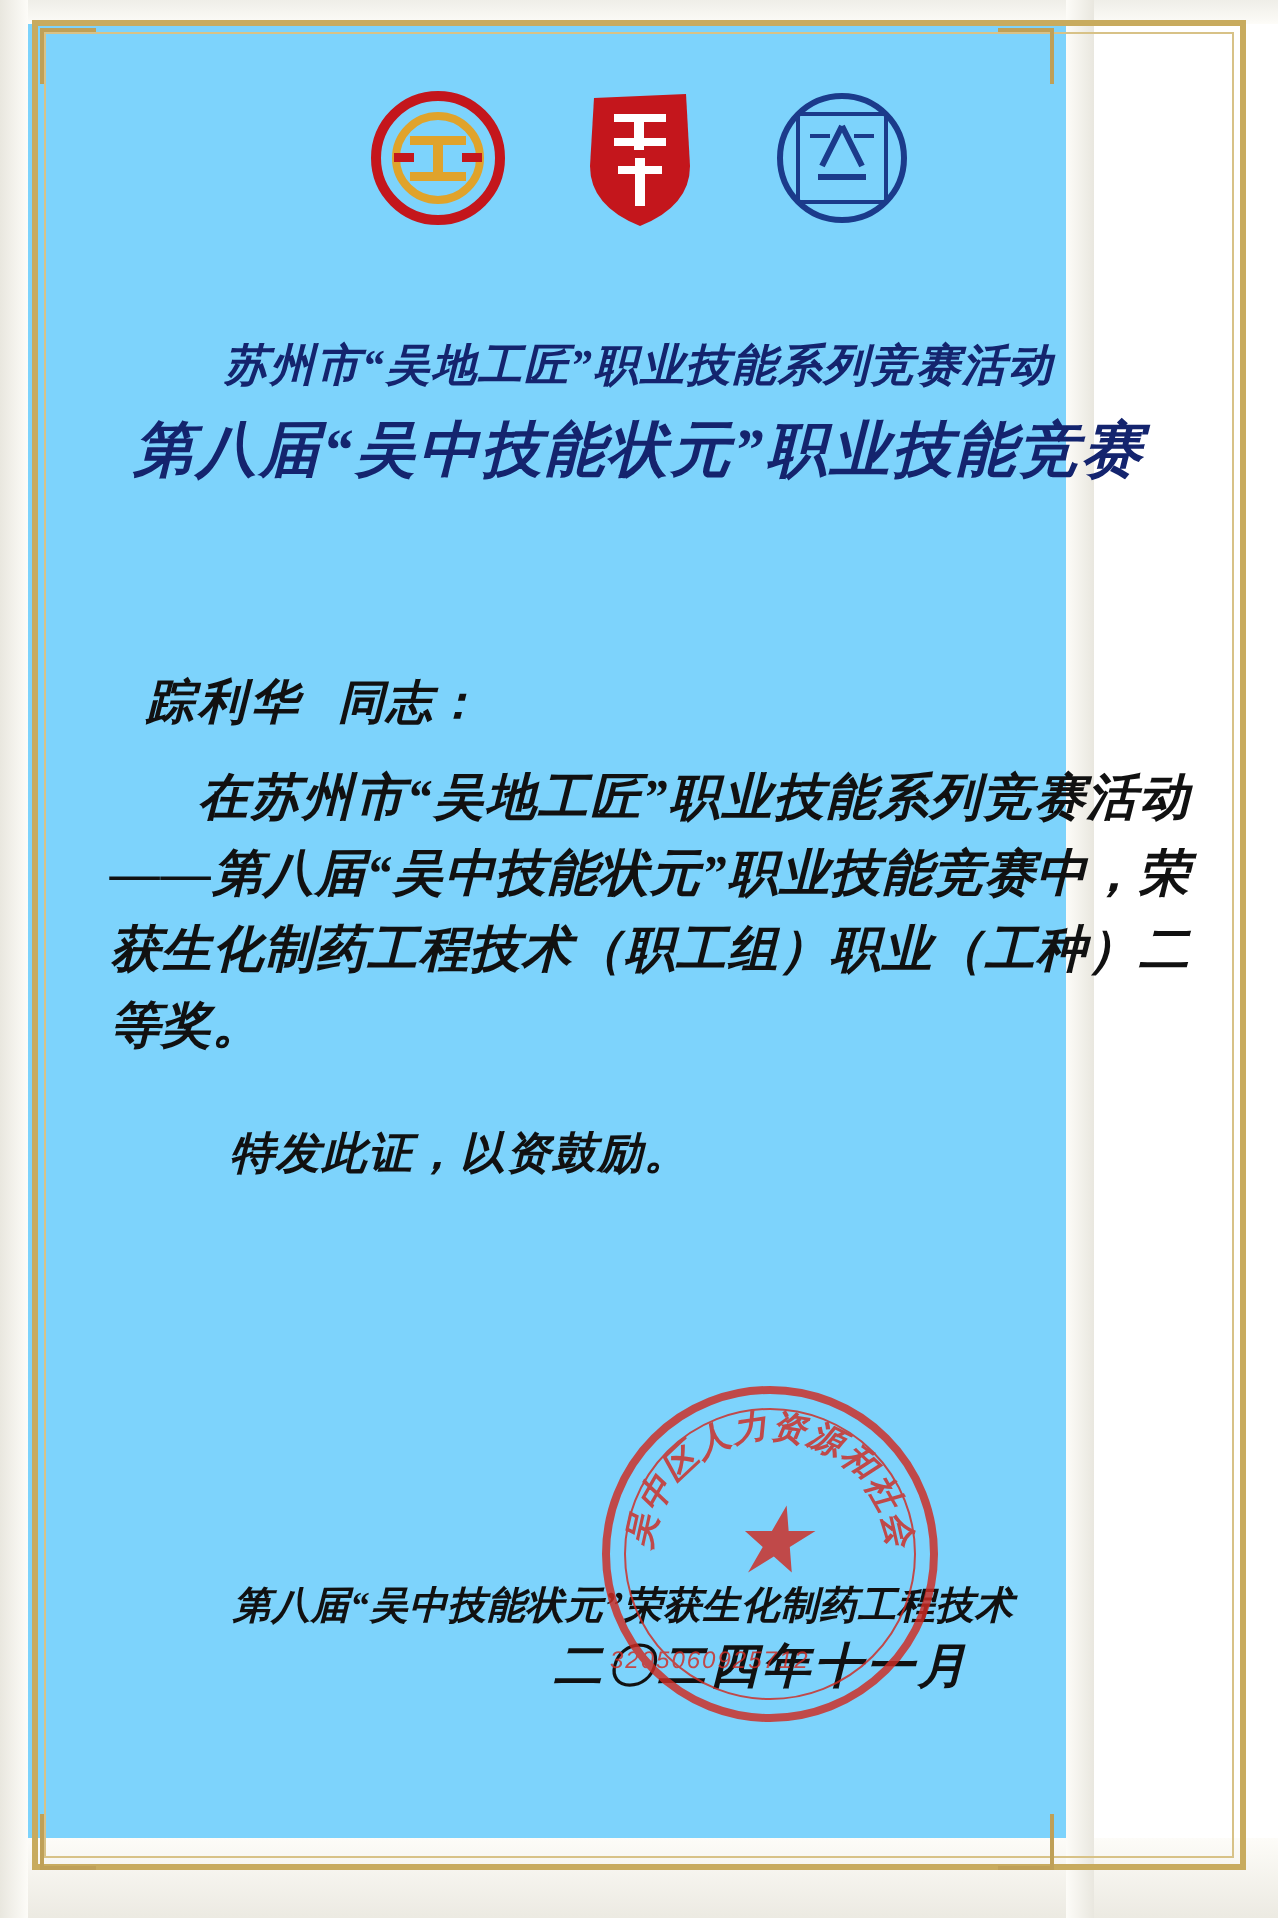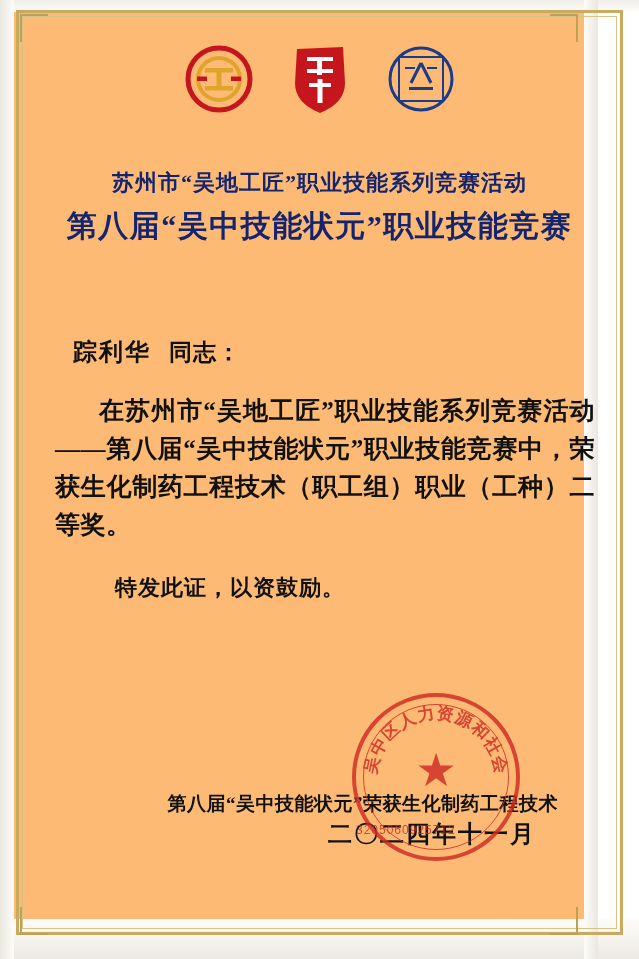--- a/index.html
+++ b/index.html
@@ -9,24 +9,25 @@
   }
   body {
     width: 639px;
     height: 959px;
     overflow: hidden;
     font-family: "Liberation Serif", serif;
   }
 
   #certificate {
     position: relative;
-    width: 598px;
+    width: 547px;
     height: 959px;
-    background: #fdba74;
-    box-sizing: border-box;
+    background: #7dd3fc;
+    box-sizing: border-box;
+    font-style: italic;
   }
 
   
   .paper-edge-top {
     position: absolute;
     left: 0; top: 0;
     width: 639px; height: 12px;
     background: linear-gradient(#efeee8, #fdfcf8);
   }
   .paper-edge-bottom {
@@ -130,21 +131,21 @@
     top: 335px;
     width: 540px;
     color: #111;
   }
   .recipient-line {
     font-size: 23px;
     line-height: 34px;
     letter-spacing: 1px;
     padding-left: 18px;
     font-weight: bold;
-    margin-bottom: 22px;
+    margin-bottom: 12px;
   }
   .recipient-name {
     font-size: 24px;
     letter-spacing: 2px;
   }
   .recipient-suffix {
     margin-left: 18px;
     font-size: 23px;
     letter-spacing: 1px;
   }

